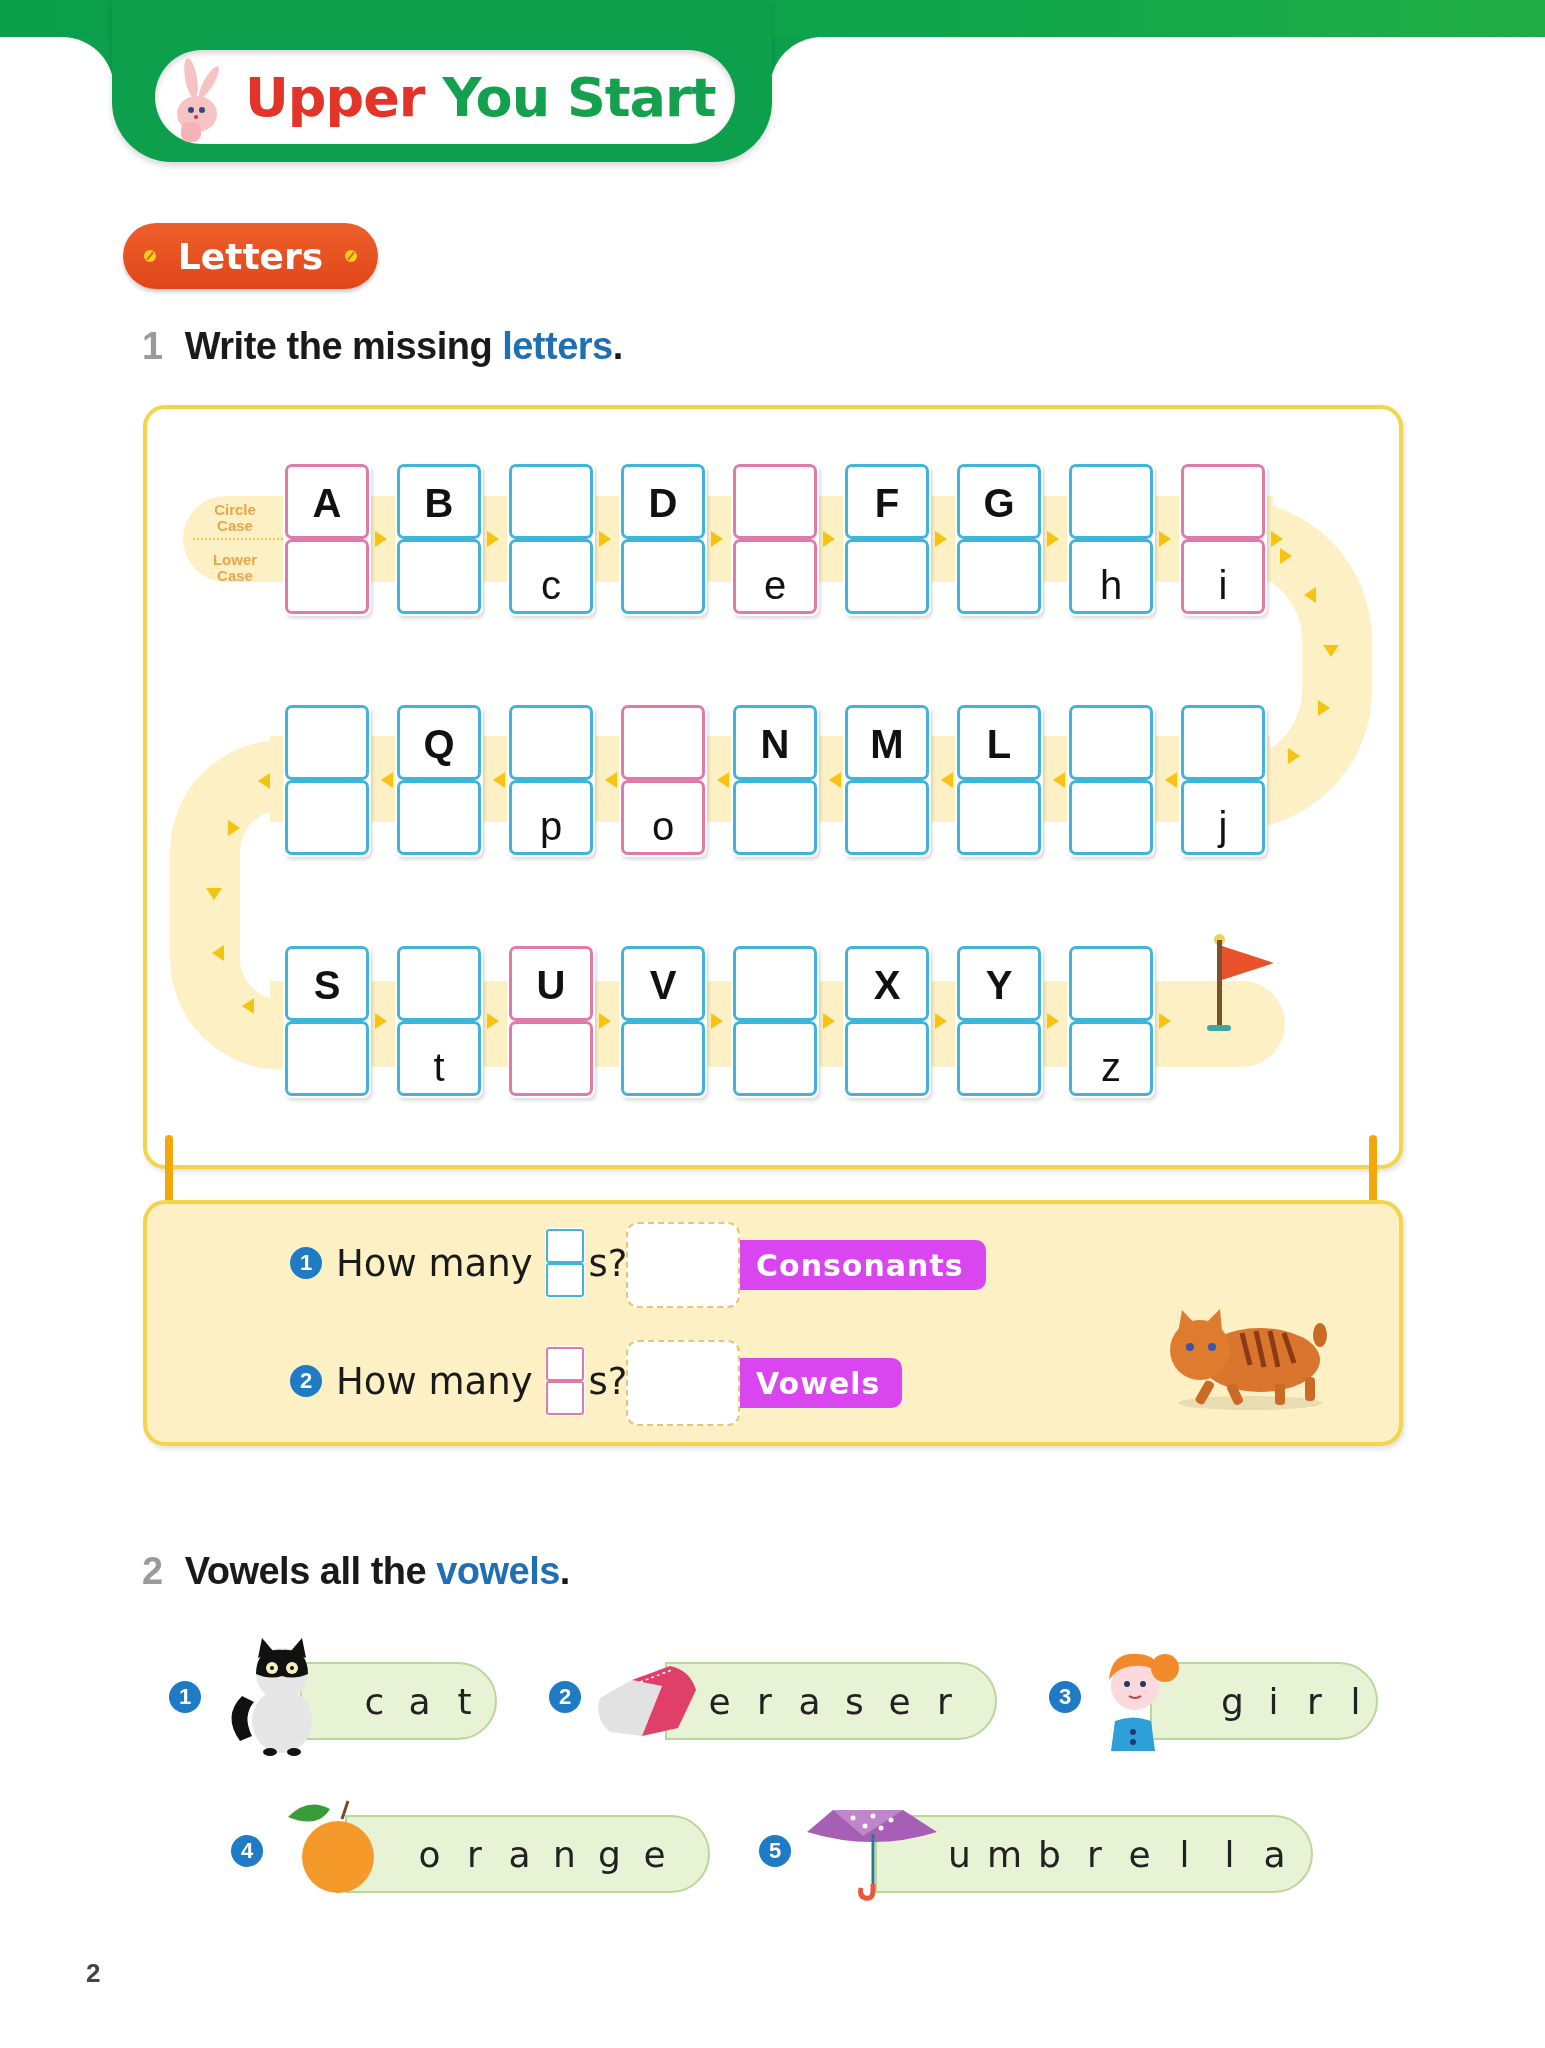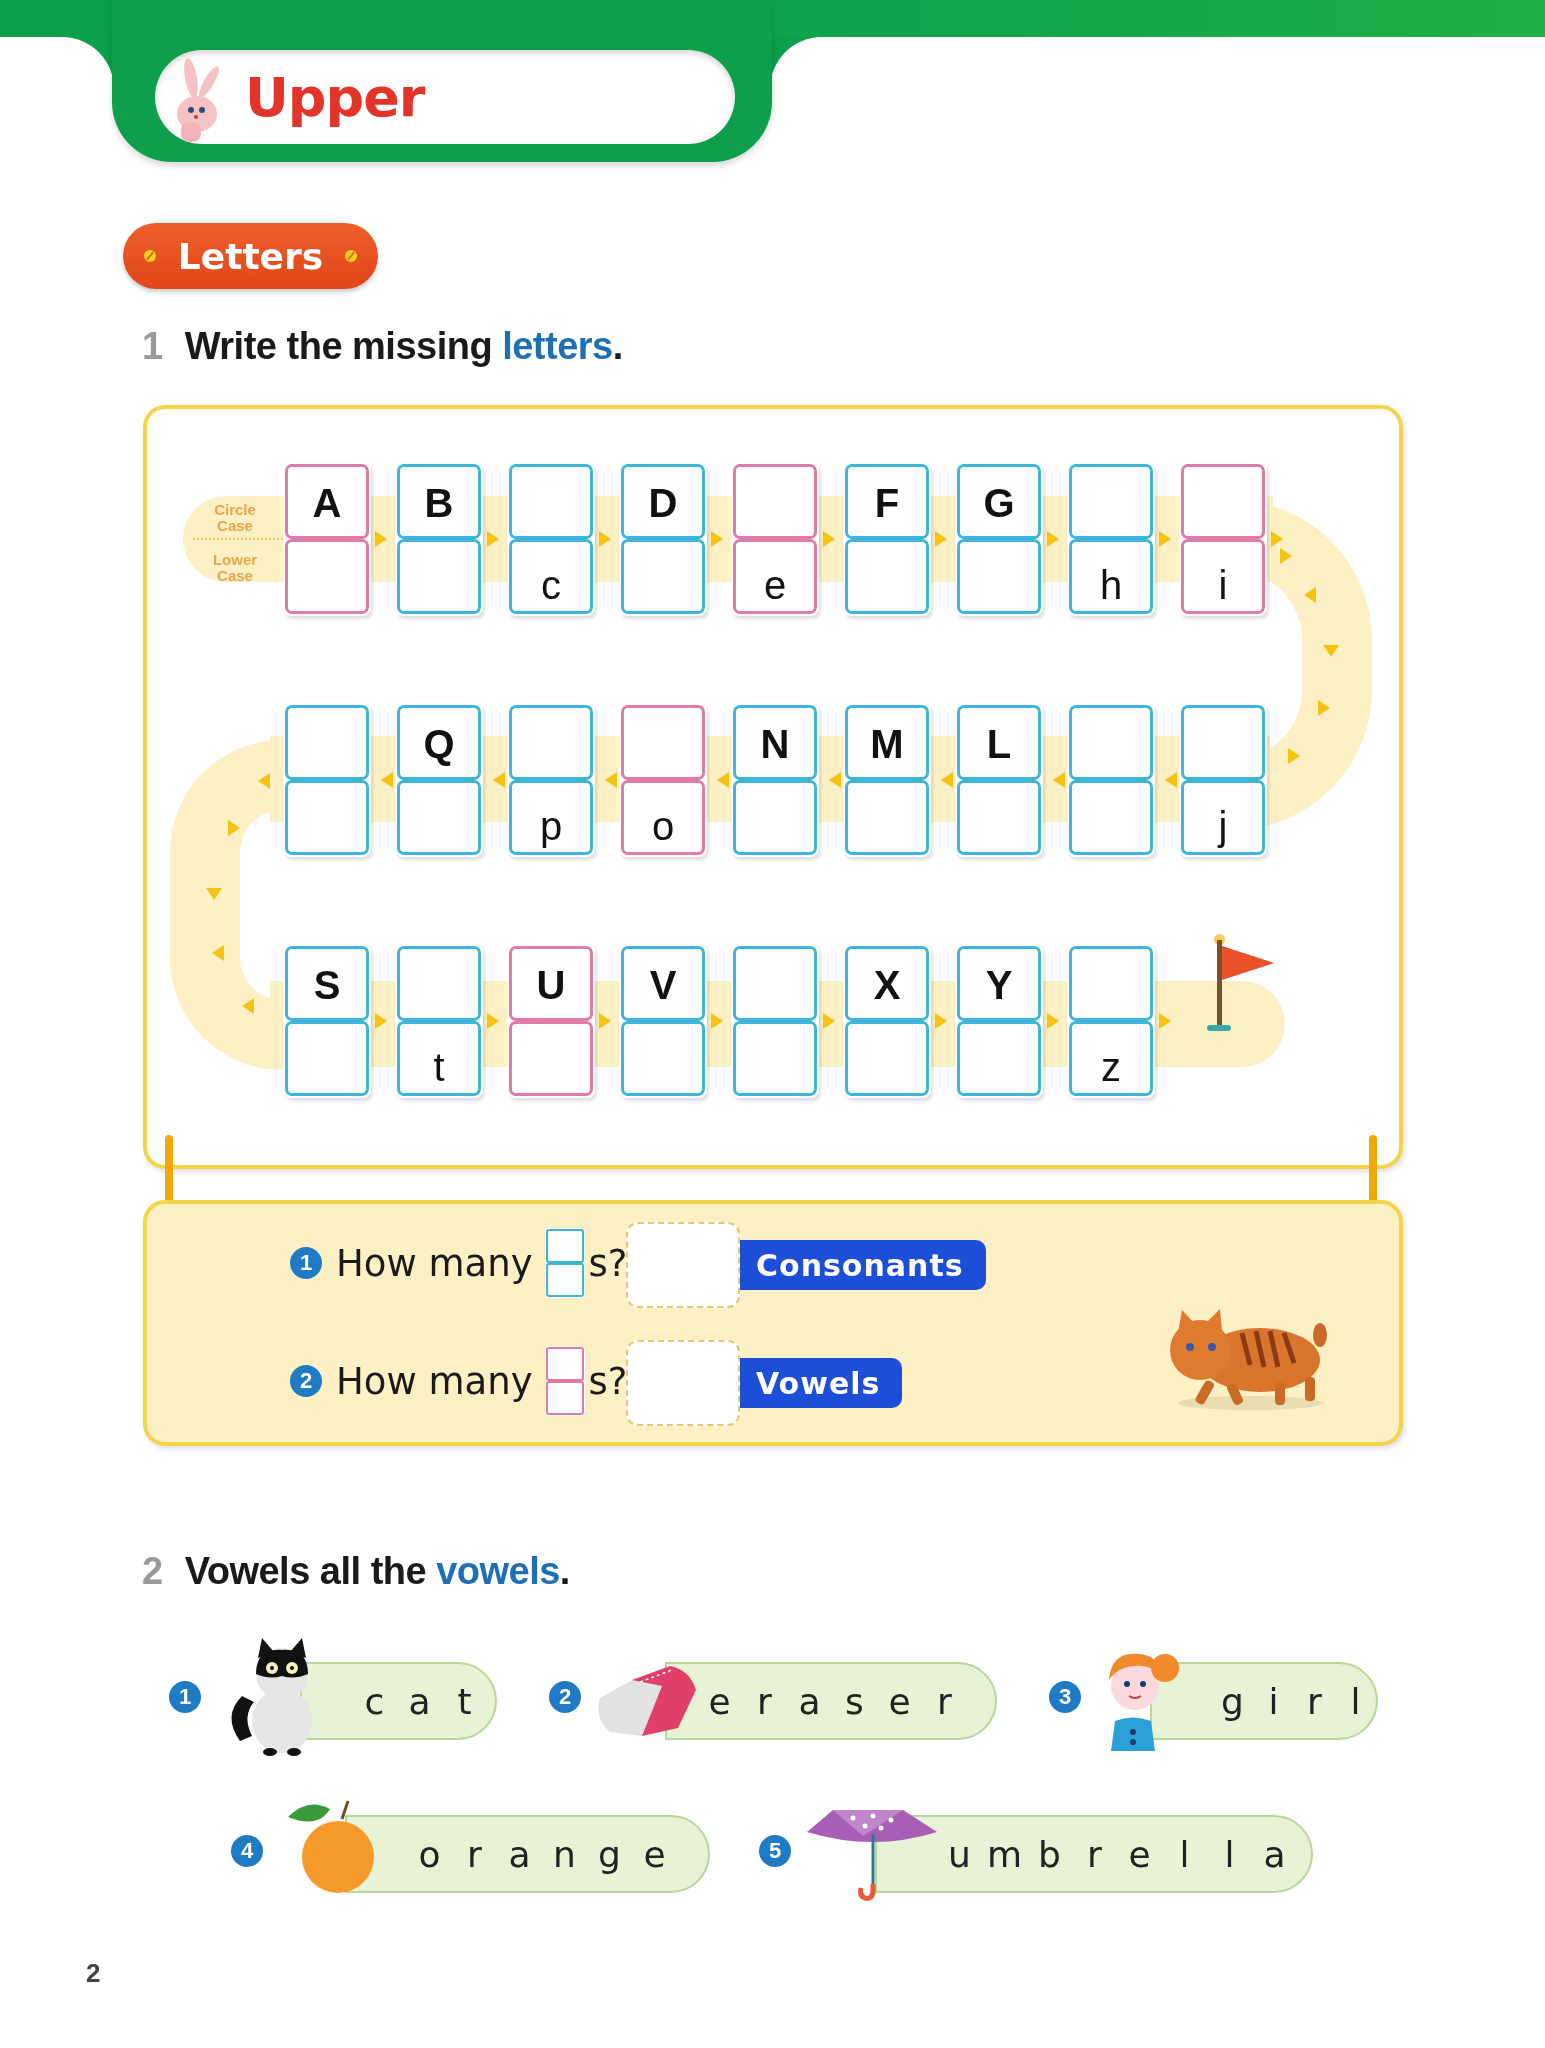--- a/index.html
+++ b/index.html
@@ -73,21 +73,21 @@
   .qbox { position: absolute; left: 143px; top: 1200px; width: 1260px; height: 246px;
     border: 4px solid #f4d54a; border-radius: 22px; background: #fdf0c4; box-shadow: 2px 3px 5px rgba(0,0,0,0.12); }
   .qrow { position: absolute; display: flex; align-items: center; font-size: 37px; color: #1a1a1a; font-family: "DejaVu Sans", sans-serif; }
   .circ-num { width: 32px; height: 32px; border-radius: 50%; background: #1e7bc4; color: #fff; font-size: 22px; font-weight: bold;
     display: inline-flex; align-items: center; justify-content: center; margin-right: 14px; font-family: "Liberation Sans", sans-serif; }
   .mini-card { display: inline-block; position: relative; width: 40px; height: 70px; margin: 0 4px; background: #fff; border-radius: 4px; }
   .mini-card .c1, .mini-card .c2 { position: absolute; left: 1px; width: 38px; height: 34px; border: 2px solid #3fb5d9; border-radius: 3px; }
   .mini-card .c1 { top: 1px; } .mini-card .c2 { top: 35px; }
   .mini-card.vowel .c1, .mini-card.vowel .c2 { border-color: #e07aa8; }
   .answer-box { position: absolute; width: 114px; height: 86px; background: #fff; border: 2px dashed #e6c676; border-radius: 12px; }
-  .tag { position: absolute; height: 50px; background: #1d4ed8; border-radius: 0 10px 10px 0; color: #fff; font-size: 30px; font-weight: bold;
+  .tag { position: absolute; height: 50px; background: #d946ef; border-radius: 0 10px 10px 0; color: #fff; font-size: 30px; font-weight: bold;
     display: flex; align-items: center; padding: 0 22px 0 16px; letter-spacing: 1px; font-family: "DejaVu Sans", sans-serif; }
 
   
   .word-pill { position: absolute; height: 78px; background: #e8f3d6; border: 2px solid #b8d79a; border-radius: 0 39px 39px 0;
     display: flex; align-items: center; font-size: 36px; color: #222; letter-spacing: 0; font-family: "DejaVu Sans", sans-serif; }
   .word-pill span.letter { display: inline-block; width: 45px; text-align: center; }
   .num-badge { position: absolute; width: 32px; height: 32px; border-radius: 50%; background: #1e7bc4; color: #fff; font-size: 22px; font-weight: bold;
     display: flex; align-items: center; justify-content: center; }
   .pic { position: absolute; }
 
@@ -104,20 +104,21 @@
   <svg class="bunny" viewBox="0 0 62 86">
     <ellipse cx="22" cy="22" rx="6" ry="20" fill="#f6c3c5" transform="rotate(-10 22 22)"></ellipse>
     <ellipse cx="40" cy="26" rx="5" ry="18" fill="#f6c3c5" transform="rotate(30 40 26)"></ellipse>
     <ellipse cx="28" cy="58" rx="20" ry="18" fill="#f6c3c5"></ellipse>
     <rect x="12" y="66" width="20" height="20" rx="8" fill="#f2b4b8"></rect>
     <circle cx="22" cy="54" r="3" fill="#2d4a7a"></circle>
     <circle cx="33" cy="54" r="3" fill="#2d4a7a"></circle>
     <circle cx="27" cy="61" r="2" fill="#c0392b"></circle>
   </svg>
   <span class="title-red">Upper</span>
+  <span class="title-green">You Start</span>
 </div>
 
 <div class="section-badge">
   <span class="dot"></span>
   <span class="label">Letters</span>
   <span class="dot"></span>
 </div>
 
 <div class="q-head" style="left:142px; top:325px;">
   <span class="q-num">1</span>

